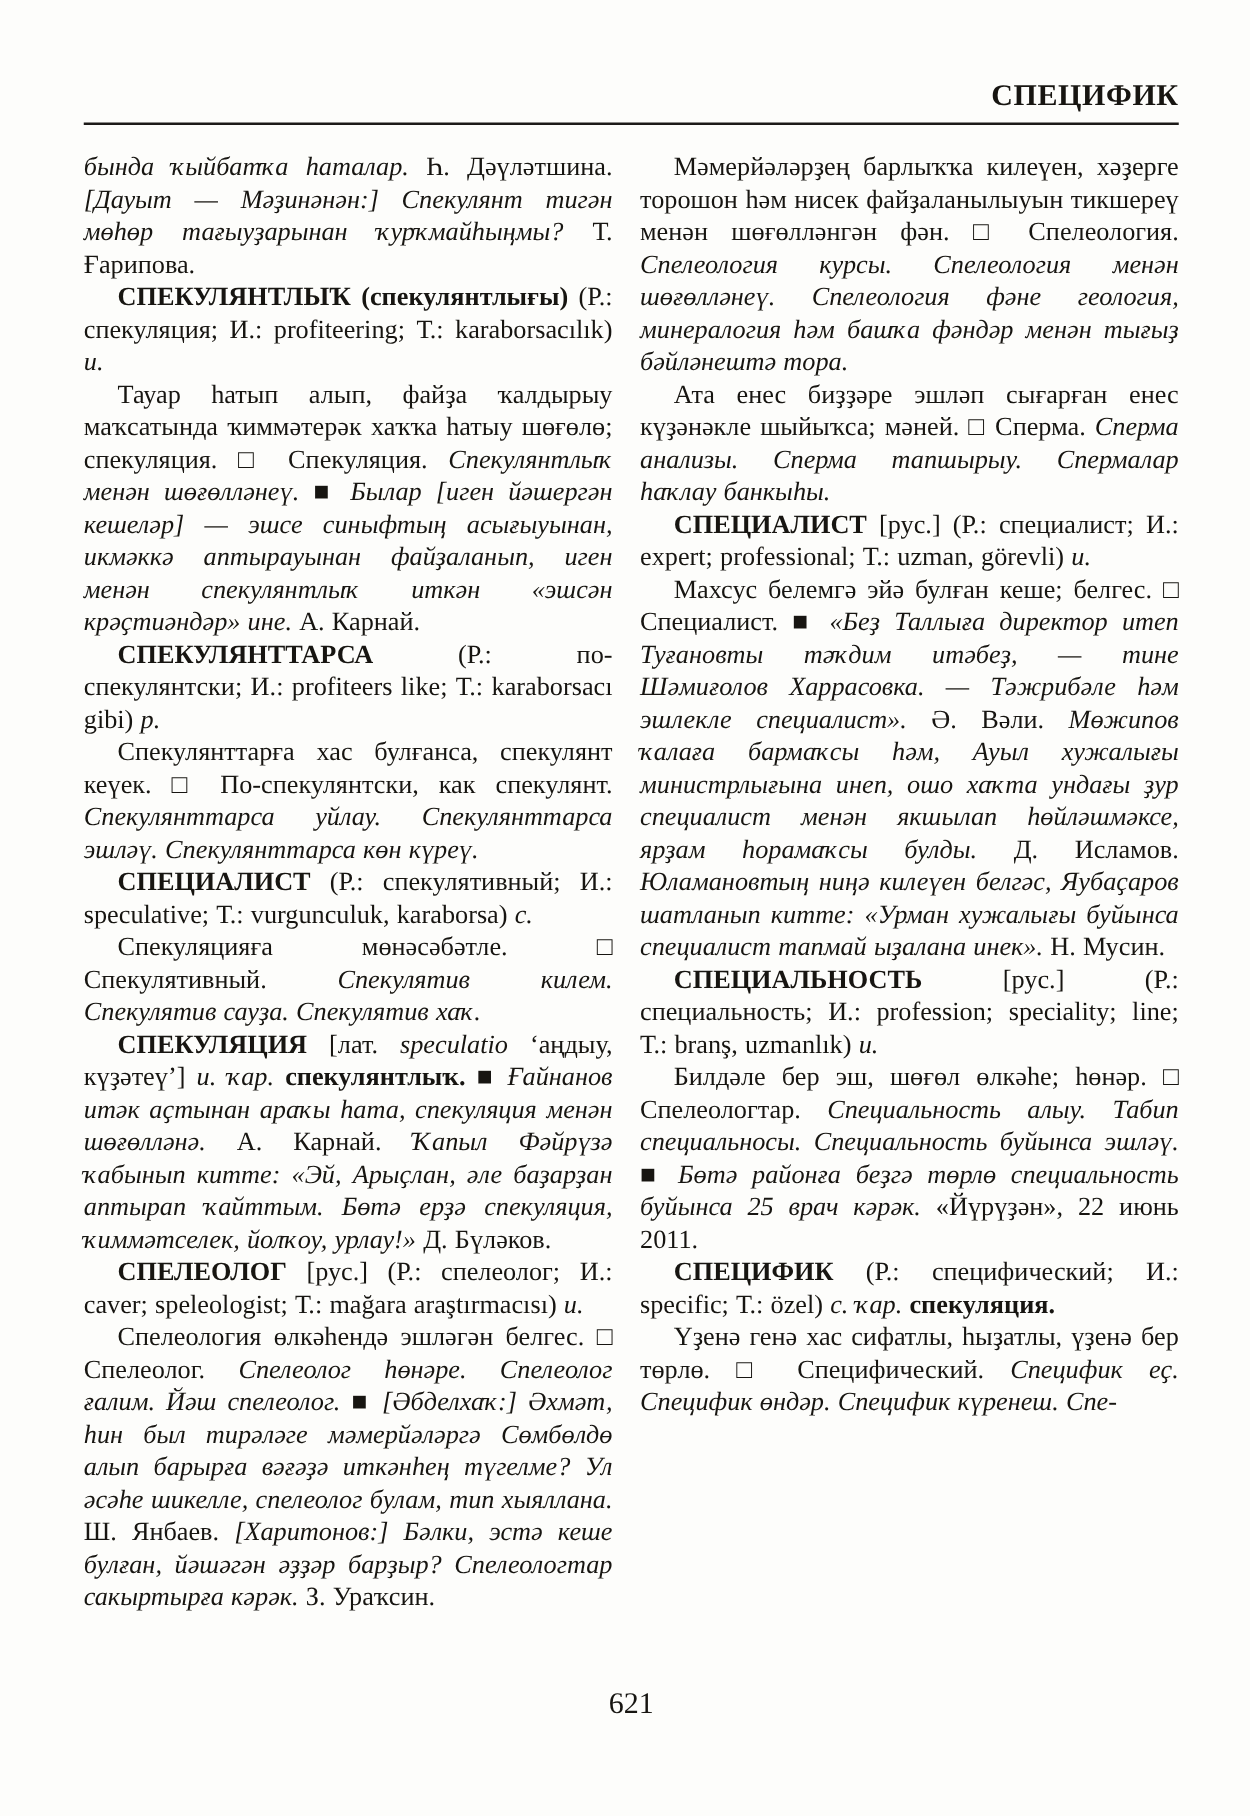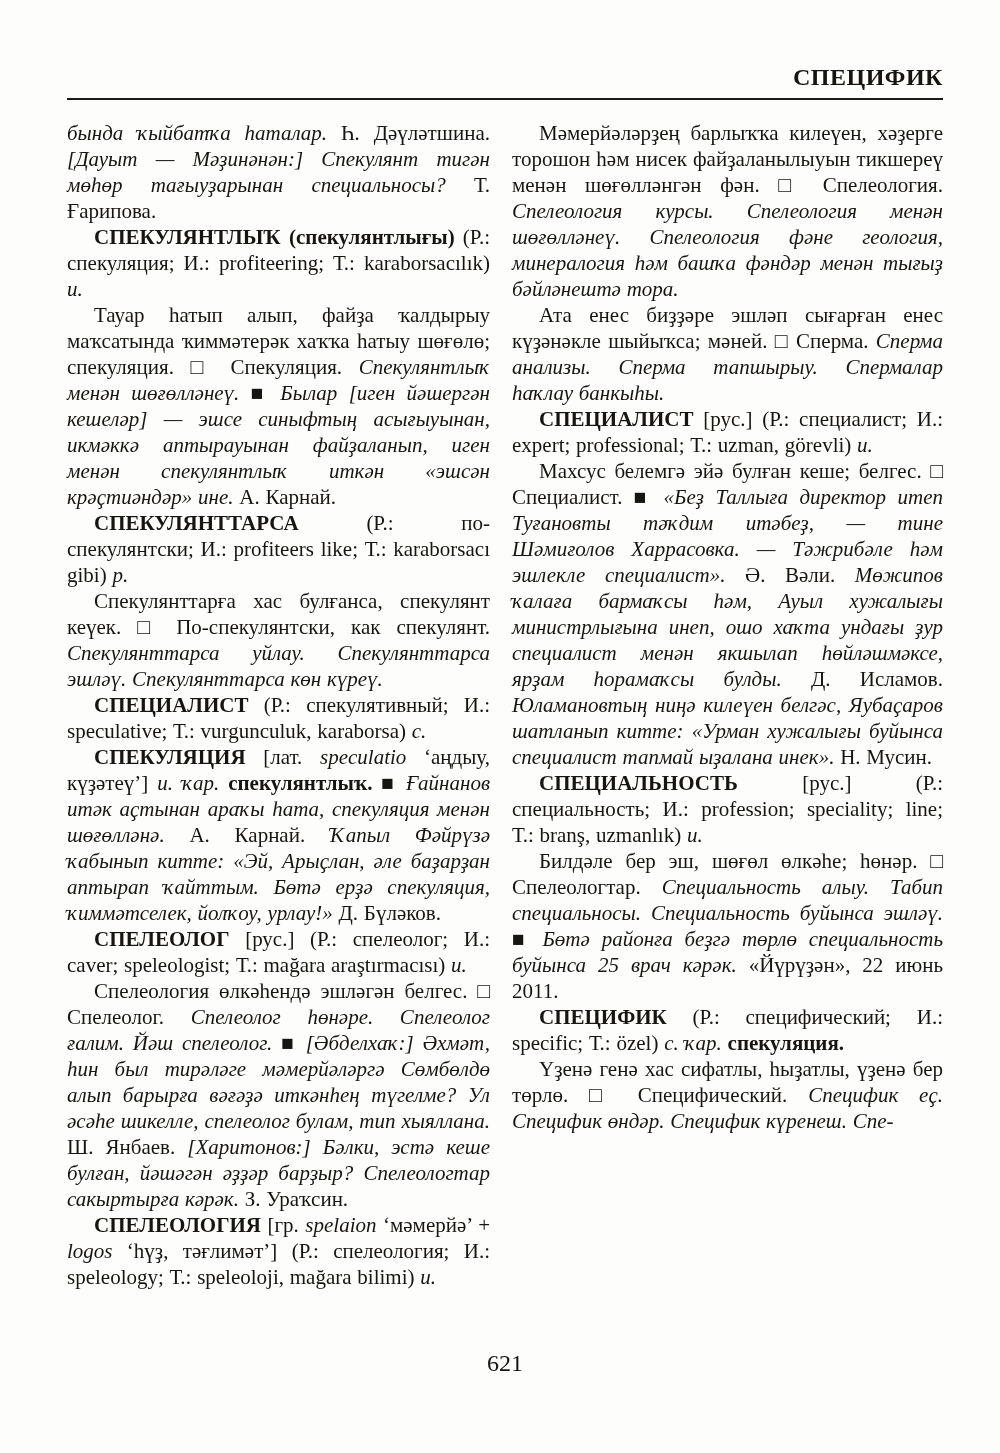--- a/index.html
+++ b/index.html
@@ -47,30 +47,30 @@
 <body>
 
 <div class="page-header">
   <span>СПЕЦИФИК</span>
 </div>
 
 <div class="header-rule"></div>
 
 <div class="text-columns">
   <div class="col col-left">
-      <p class="para"><span class="s-i">бында ҡыйбатҡа һаталар. </span><span class="s-r">Һ. Дәүләтшина. </span><span class="s-i">[Дауыт — Мәҙинәнән:] Спекулянт тигән мөһөр тағыуҙарынан специальносы? </span><span class="s-r">Т. Ғарипова.</span></p>
+      <p class="para"><span class="s-i">бында ҡыйбатҡа һаталар. </span><span class="s-r">Һ. Дәүләтшина. </span><span class="s-i">[Дауыт — Мәҙинәнән:] Спекулянт тигән мөһөр тағыуҙарынан ҡурҡмайһыңмы? </span><span class="s-r">Т. Ғарипова.</span></p>
       <p class="para indent"><span class="s-b">СПЕКУЛЯНТЛЫҠ (спекулянтлығы) </span><span class="s-r">(Р.: спекуляция; И.: profiteering; Т.: karaborsacılık) </span><span class="s-i">и.</span></p>
       <p class="para indent"><span class="s-r">Тауар һатып алып, файҙа ҡалдырыу маҡсатында ҡиммәтерәк хаҡҡа һатыу шөғөлө; спекуляция. □ Спекуляция. </span><span class="s-i">Спекулянтлыҡ менән шөғөлләнеү. </span><span class="s-r">■ </span><span class="s-i">Былар [иген йәшергән кешеләр] — эшсе синыфтың асығыуынан, икмәккә аптырауынан файҙаланып, иген менән спекулянтлыҡ иткән «эшсән крәҫтиәндәр» ине. </span><span class="s-r">А. Карнай.</span></p>
       <p class="para indent"><span class="s-b">СПЕКУЛЯНТТАРСА </span><span class="s-r">(Р.: по-спекулянтски; И.: profiteers like; Т.: karaborsacı gibi) </span><span class="s-i">р.</span></p>
       <p class="para indent"><span class="s-r">Спекулянттарға хас булғанса, спекулянт кеүек. □ По-спекулянтски, как спекулянт. </span><span class="s-i">Спекулянттарса уйлау. Спекулянттарса эшләү. Спекулянттарса көн күреү.</span></p>
       <p class="para indent"><span class="s-b">СПЕЦИАЛИСТ </span><span class="s-r">(Р.: спекулятивный; И.: speculative; Т.: vurgunculuk, karaborsa) </span><span class="s-i">с.</span></p>
+      <p class="para indent"><span class="s-r">Спекуляцияға мөнәсәбәтле. □ Спекулятивный. </span><span class="s-i">Спекулятив килем. Спекулятив сауҙа. Спекулятив хаҡ.</span></p>
       <p class="para indent"><span class="s-b">СПЕКУЛЯЦИЯ </span><span class="s-r">[лат. </span><span class="s-i">speculatio </span><span class="s-r">‘аңдыу, күҙәтеү’] </span><span class="s-i">и. ҡар. </span><span class="s-b">спекулянтлыҡ. </span><span class="s-r">■ </span><span class="s-i">Ғайнанов итәк аҫтынан араҡы һата, спекуляция менән шөғөлләнә. </span><span class="s-r">А. Карнай. </span><span class="s-i">Ҡапыл Фәйрүзә ҡабынып китте: «Эй, Арыҫлан, әле баҙарҙан аптырап ҡайттым. Бөтә ерҙә спекуляция, ҡиммәтселек, йолҡоу, урлау!» </span><span class="s-r">Д. Бүләков.</span></p>
       <p class="para indent"><span class="s-b">СПЕЛЕОЛОГ </span><span class="s-r">[рус.] (Р.: спелеолог; И.: caver; speleologist; Т.: mağara araştırmacısı) </span><span class="s-i">и.</span></p>
       <p class="para indent"><span class="s-r">Спелеология өлкәһендә эшләгән белгес. □ Спелеолог. </span><span class="s-i">Спелеолог һөнәре. Спелеолог ғалим. Йәш спелеолог. </span><span class="s-r">■ </span><span class="s-i">[Әбделхаҡ:] Әхмәт, һин был тирәләге мәмерйәләргә Сөмбөлдө алып барырға вәғәҙә иткәнһең түгелме? Ул әсәһе шикелле, спелеолог булам, тип хыяллана. </span><span class="s-r">Ш. Янбаев. </span><span class="s-i">[Харитонов:] Бәлки, эстә кеше булған, йәшәгән әҙҙәр барҙыр? Спелеологтар сакыртырға кәрәк. </span><span class="s-r">З. Ураҡсин.</span></p>
-      <p class="para indent"><span class="s-b">СПЕЛЕОЛОГИЯ </span><span class="s-r">[гр. </span><span class="s-i">spelaion </span><span class="s-r">‘мәмерйә’ + </span><span class="s-i">logos </span><span class="s-r">‘һүҙ, тәғлимәт’] (Р.: спелеология; И.: speleology; Т.: speleoloji, mağara bilimi) </span><span class="s-i">и.</span></p>
     </div>
   <div class="col col-right">
       <p class="para indent"><span class="s-r">Мәмерйәләрҙең барлыҡҡа килеүен, хәҙерге торошон һәм нисек файҙаланылыуын тикшереү менән шөғөлләнгән фән. □ Спелеология. </span><span class="s-i">Спелеология курсы. Спелеология менән шөғөлләнеү. Спелеология фәне геология, минералогия һәм башҡа фәндәр менән тығыҙ бәйләнештә тора.</span></p>
       <p class="para indent"><span class="s-r">Ата енес биҙҙәре эшләп сығарған енес күҙәнәкле шыйыҡса; мәней. □ Сперма. </span><span class="s-i">Сперма анализы. Сперма тапшырыу. Спермалар һаҡлау банкыһы.</span></p>
       <p class="para indent"><span class="s-b">СПЕЦИАЛИСТ </span><span class="s-r">[рус.] (Р.: специалист; И.: expert; professional; Т.: uzman, görevli) </span><span class="s-i">и.</span></p>
       <p class="para indent"><span class="s-r">Махсус белемгә эйә булған кеше; белгес. □ Специалист. ■ </span><span class="s-i">«Беҙ Таллыға директор итеп Туғановты тәҡдим итәбеҙ, — тине Шәмиғолов Харрасовка. — Тәжрибәле һәм эшлекле специалист». </span><span class="s-r">Ә. Вәли. </span><span class="s-i">Мөжипов ҡалаға бармаҡсы һәм, Ауыл хужалығы министрлығына инеп, ошо хаҡта ундағы ҙур специалист менән якшылап һөйләшмәксе, ярҙам һорамаҡсы булды. </span><span class="s-r">Д. Исламов. </span><span class="s-i">Юламановтың ниңә килеүен белгәс, Яубаҫаров шатланып китте: «Урман хужалығы буйынса специалист тапмай ыҙалана инек». </span><span class="s-r">Н. Мусин.</span></p>
       <p class="para indent"><span class="s-b">СПЕЦИАЛЬНОСТЬ </span><span class="s-r">[рус.] (Р.: специальность; И.: profession; speciality; line; Т.: branş, uzmanlık) </span><span class="s-i">и.</span></p>
       <p class="para indent"><span class="s-r">Билдәле бер эш, шөғөл өлкәһе; һөнәр. □ Спелеологтар. </span><span class="s-i">Специальность алыу. Табип специальносы. Специальность буйынса эшләү. </span><span class="s-r">■ </span><span class="s-i">Бөтә районға беҙгә төрлө специальность буйынса 25 врач кәрәк. </span><span class="s-r">«Йүрүҙән», 22 июнь 2011.</span></p>
       <p class="para indent"><span class="s-b">СПЕЦИФИК </span><span class="s-r">(Р.: специфический; И.: specific; Т.: özel) </span><span class="s-i">с. ҡар. </span><span class="s-b">спекуляция.</span></p>
       <p class="para indent"><span class="s-r">Үҙенә генә хас сифатлы, һыҙатлы, үҙенә бер төрлө. □ Специфический. </span><span class="s-i">Специфик еҫ. Специфик өндәр. Специфик күренеш. Спе-</span></p>

